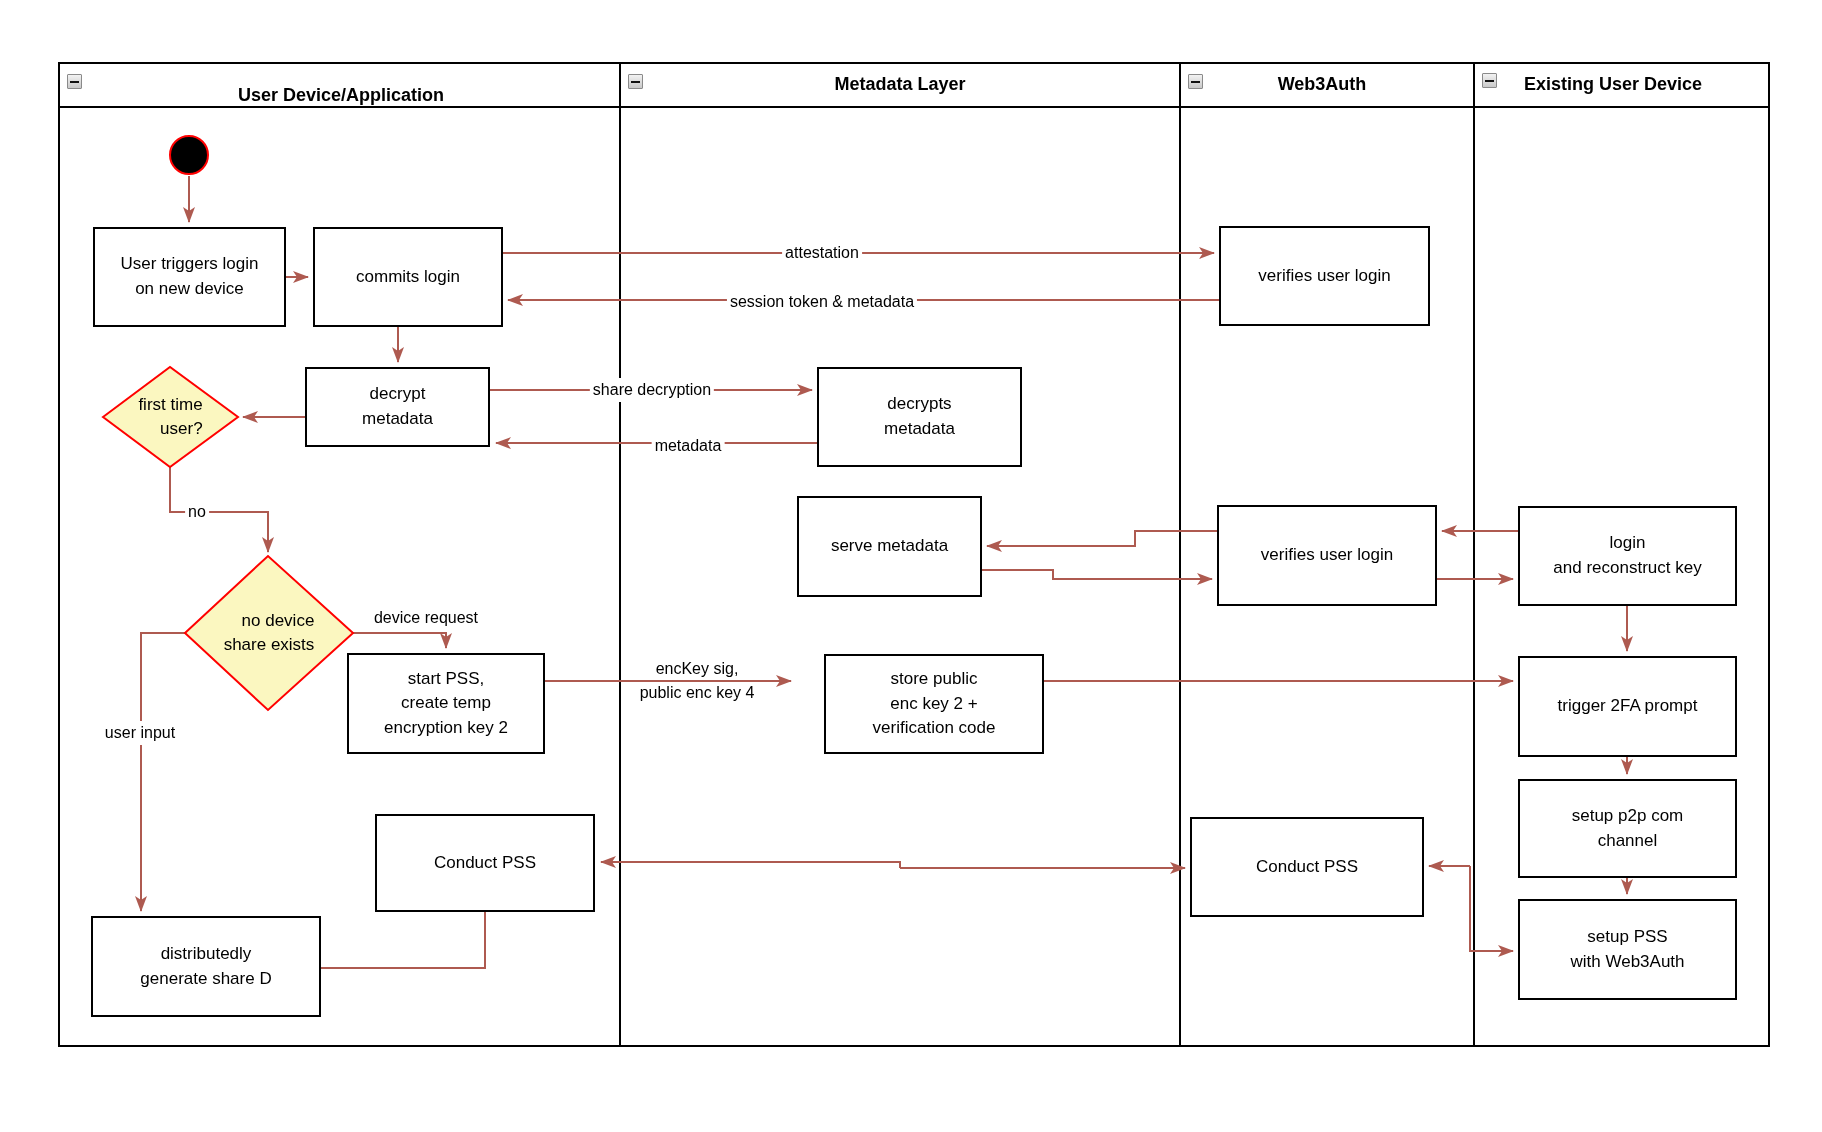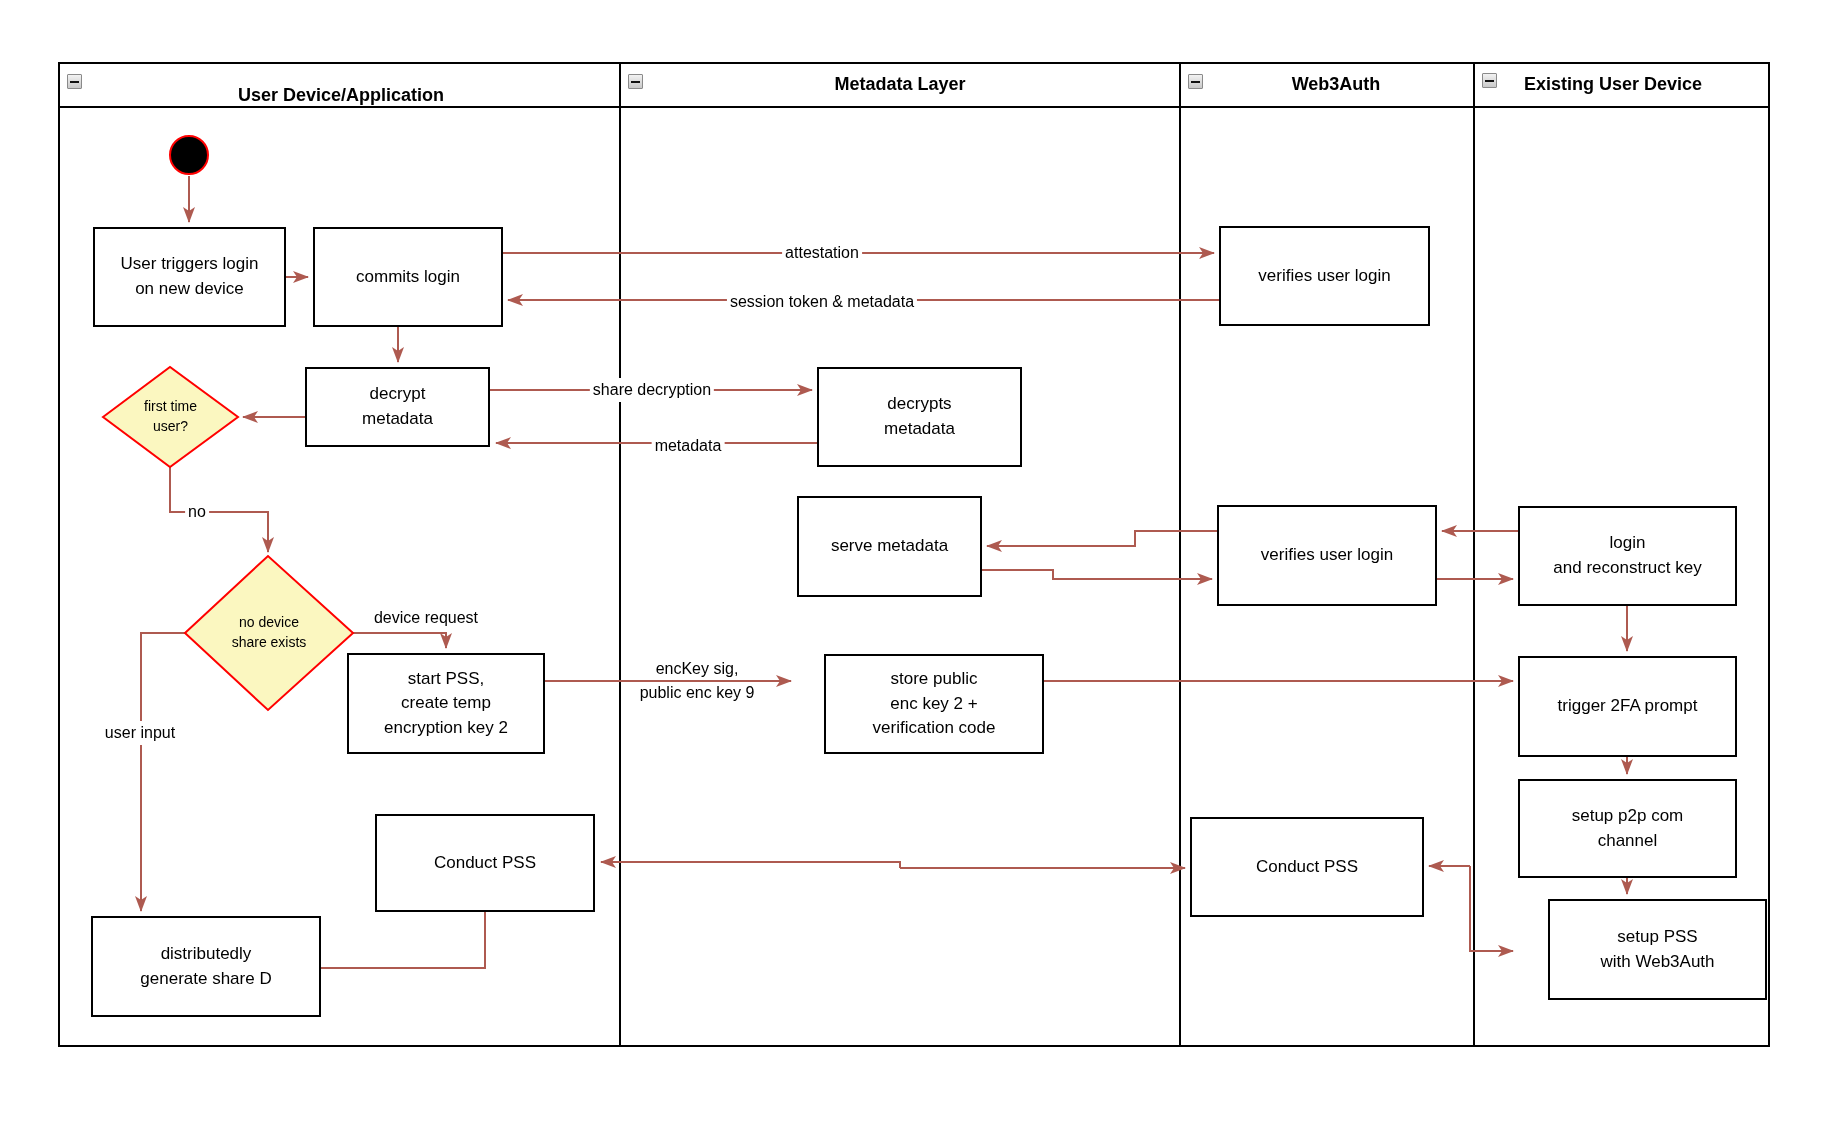--- a/index.html
+++ b/index.html
@@ -38,21 +38,21 @@
   .edge.arrow{marker-end:url(#arrowhead);}
   .decision{fill:var(--color-decision_fill);stroke:var(--color-decision_border);stroke-width:2;}
   .node{
     position:absolute;box-sizing:border-box;border:2px solid var(--color-node_border);
     background:#fff;display:flex;align-items:center;justify-content:center;
     text-align:center;font-size:17px;line-height:1.45;z-index:3;
   }
   .node span,.dtext span{white-space:pre-line;}
   .dtext{
     position:absolute;display:flex;align-items:center;justify-content:center;
-    text-align:center;font-size:14px;line-height:1.4;z-index:3;
+    text-align:right;font-size:17px;line-height:1.4;z-index:3;
   }
   .start-node{
     position:absolute;left:169px;top:135px;width:40px;height:40px;border-radius:50%;
     background:var(--color-start_fill);border:2px solid var(--color-start_ring);
     box-sizing:border-box;z-index:3;
   }
   .edge-label{
     position:absolute;transform:translate(-50%,-50%);font-size:16px;line-height:1.5;
     background:#fff;padding:0 3px;white-space:pre-line;text-align:center;z-index:4;
   }
@@ -68,21 +68,21 @@
   <div class="vline" style="left:1179px;"></div>
   <div class="vline" style="left:1473px;"></div>
   <div class="hline"></div>
 
   <div class="lane-header" style="left:72px;width:538px;align-items:flex-end;">
       <span>User Device/Application</span>
     </div>
   <div class="lane-header" style="left:620px;width:560px;">
       <span>Metadata Layer</span>
     </div>
-  <div class="lane-header" style="left:1180px;width:284px;margin-left:14px;">
+  <div class="lane-header" style="left:1180px;width:284px;">
       <span>Web3Auth</span>
     </div>
   <div class="lane-header left-align" style="left:1499px;width:271px;margin-left:25px;">
       <span>Existing User Device</span>
     </div>
 
   <div class="collapse-btn" style="left:67px;top:74px;">
       <span class="minus-bar"></span>
     </div>
   <div class="collapse-btn" style="left:628px;top:74px;">
@@ -192,28 +192,28 @@
       <span>login
 and reconstruct key</span>
     </div>
   <div class="node" style="left:1518px;top:656px;width:219px;height:101px;">
       <span>trigger 2FA prompt</span>
     </div>
   <div class="node" style="left:1518px;top:779px;width:219px;height:99px;">
       <span>setup p2p com
 channel</span>
     </div>
-  <div class="node" style="left:1518px;top:899px;width:219px;height:101px;margin-left:30px;">
+  <div class="node" style="left:1518px;top:899px;width:219px;height:101px;">
       <span>setup PSS
 with Web3Auth</span>
     </div>
 
   <div class="edge-label" style="left:822px;top:253px;">attestation</div>
   <div class="edge-label" style="left:822px;top:302px;">session token &amp; metadata</div>
   <div class="edge-label" style="left:652px;top:390px;">share decryption</div>
   <div class="edge-label" style="left:688px;top:446px;">metadata</div>
   <div class="edge-label" style="left:197px;top:512px;">no</div>
   <div class="edge-label" style="left:426px;top:618px;">device request</div>
   <div class="edge-label no-bg" style="left:697px;top:681px;">encKey sig,
-public enc key 9</div>
+public enc key 4</div>
   <div class="edge-label" style="left:140px;top:733px;">user input</div>
 
 </div>
 
 </body></html>

